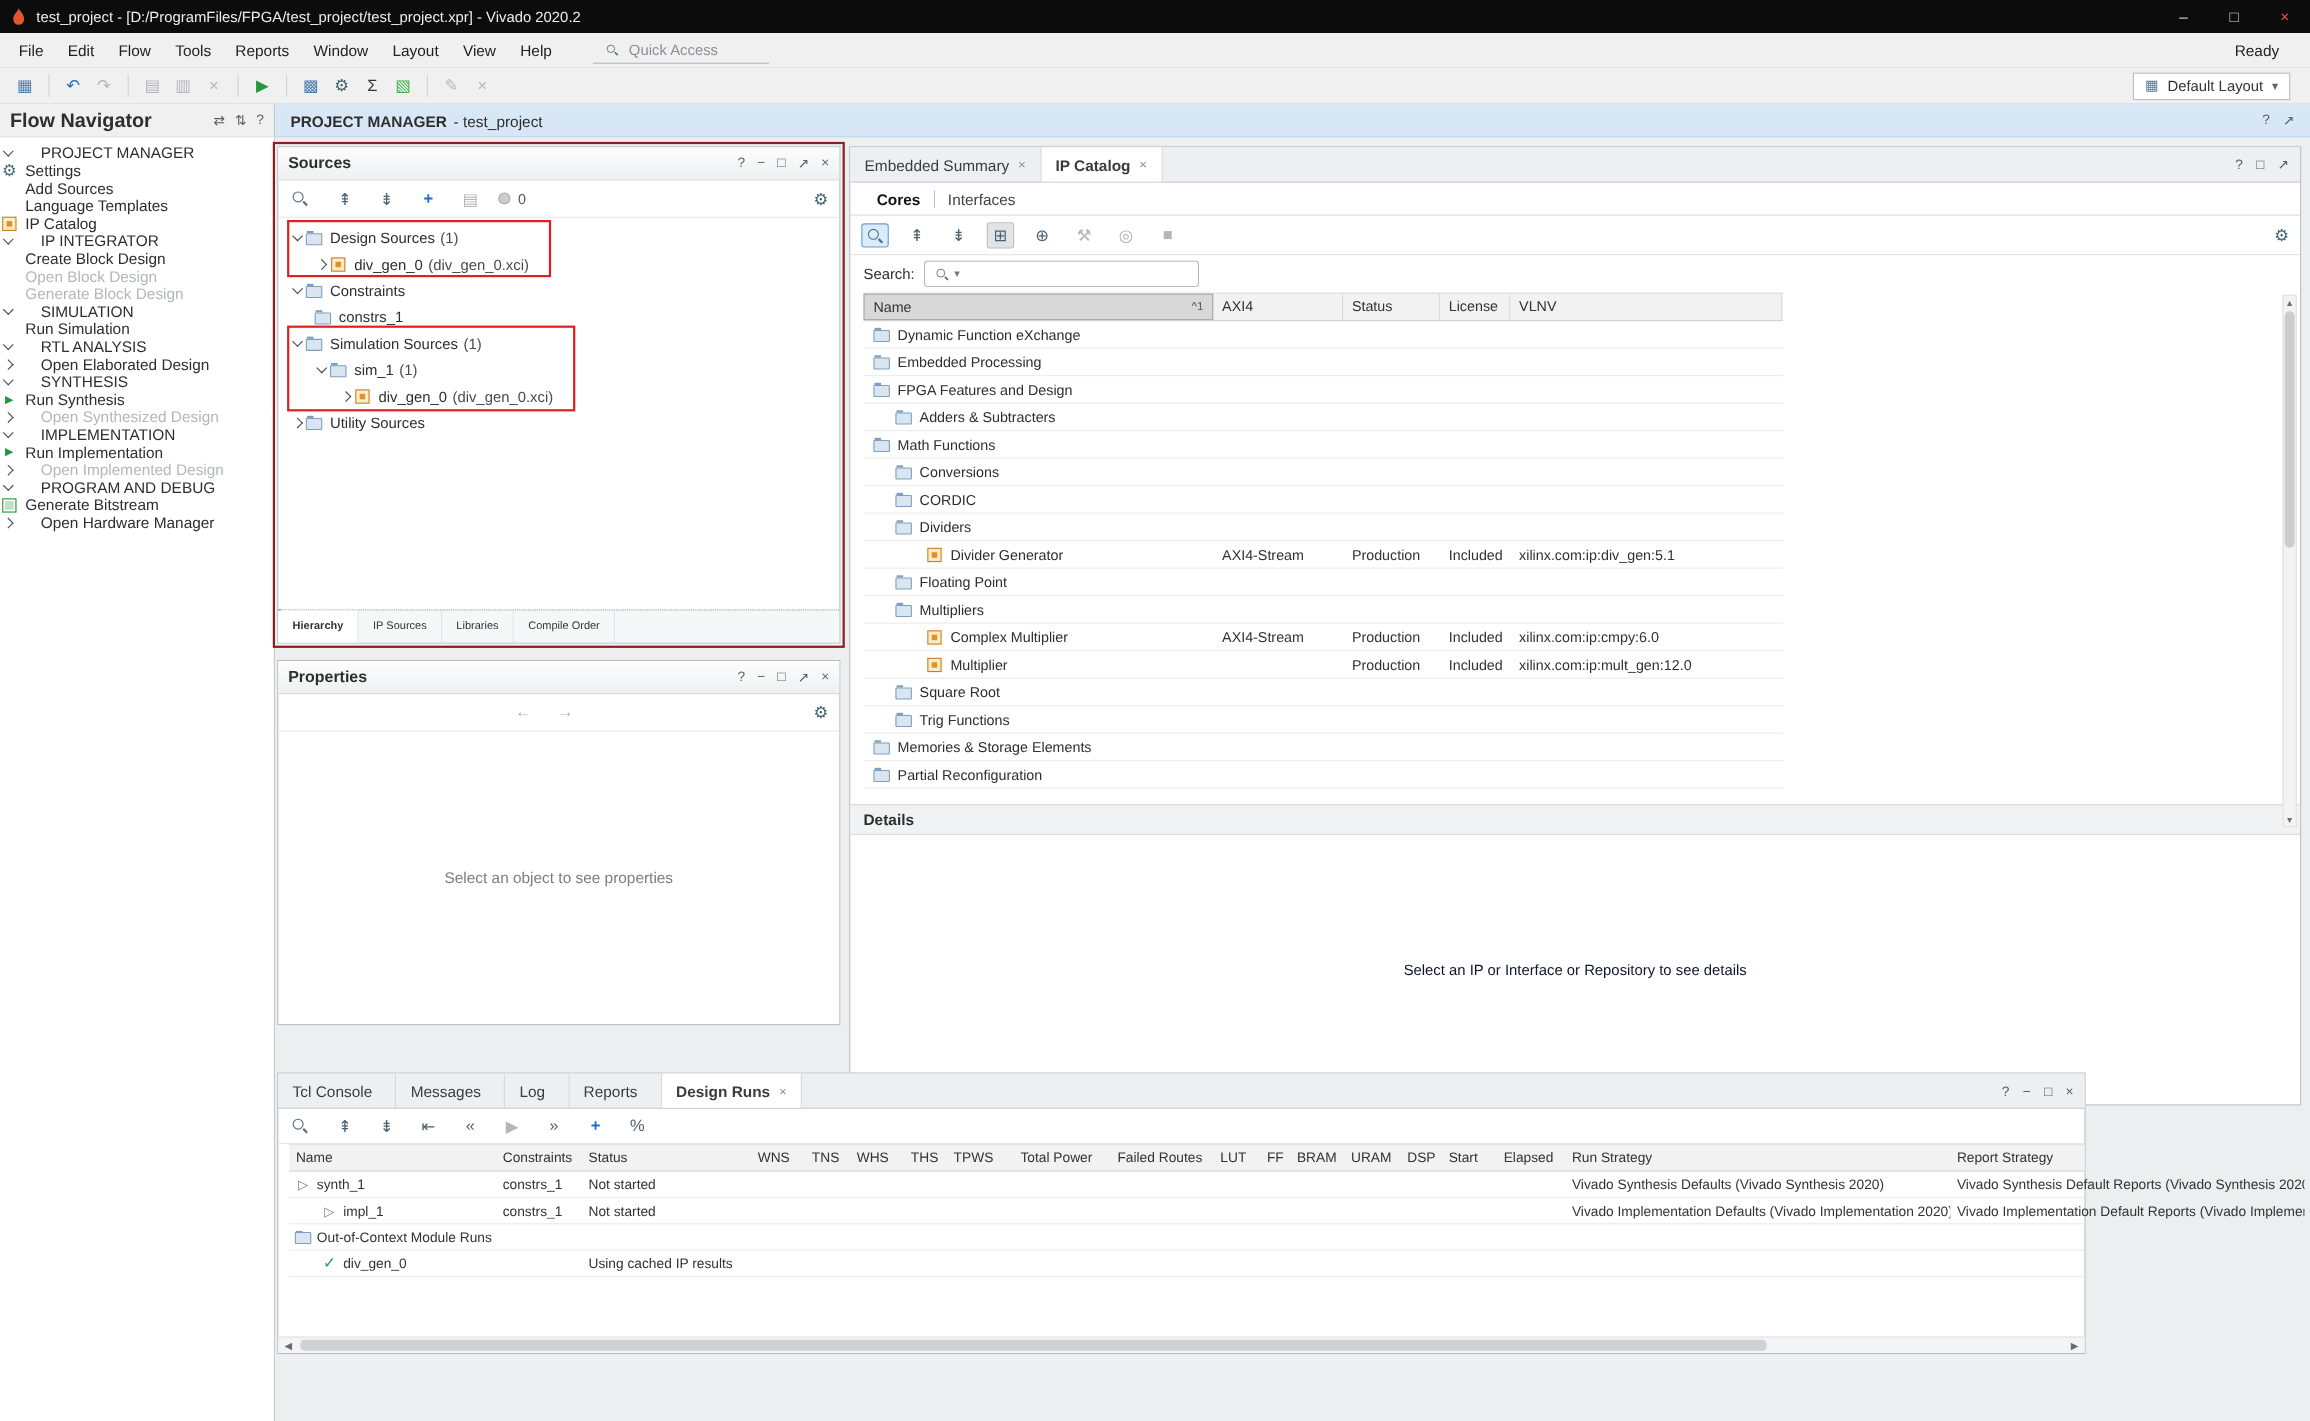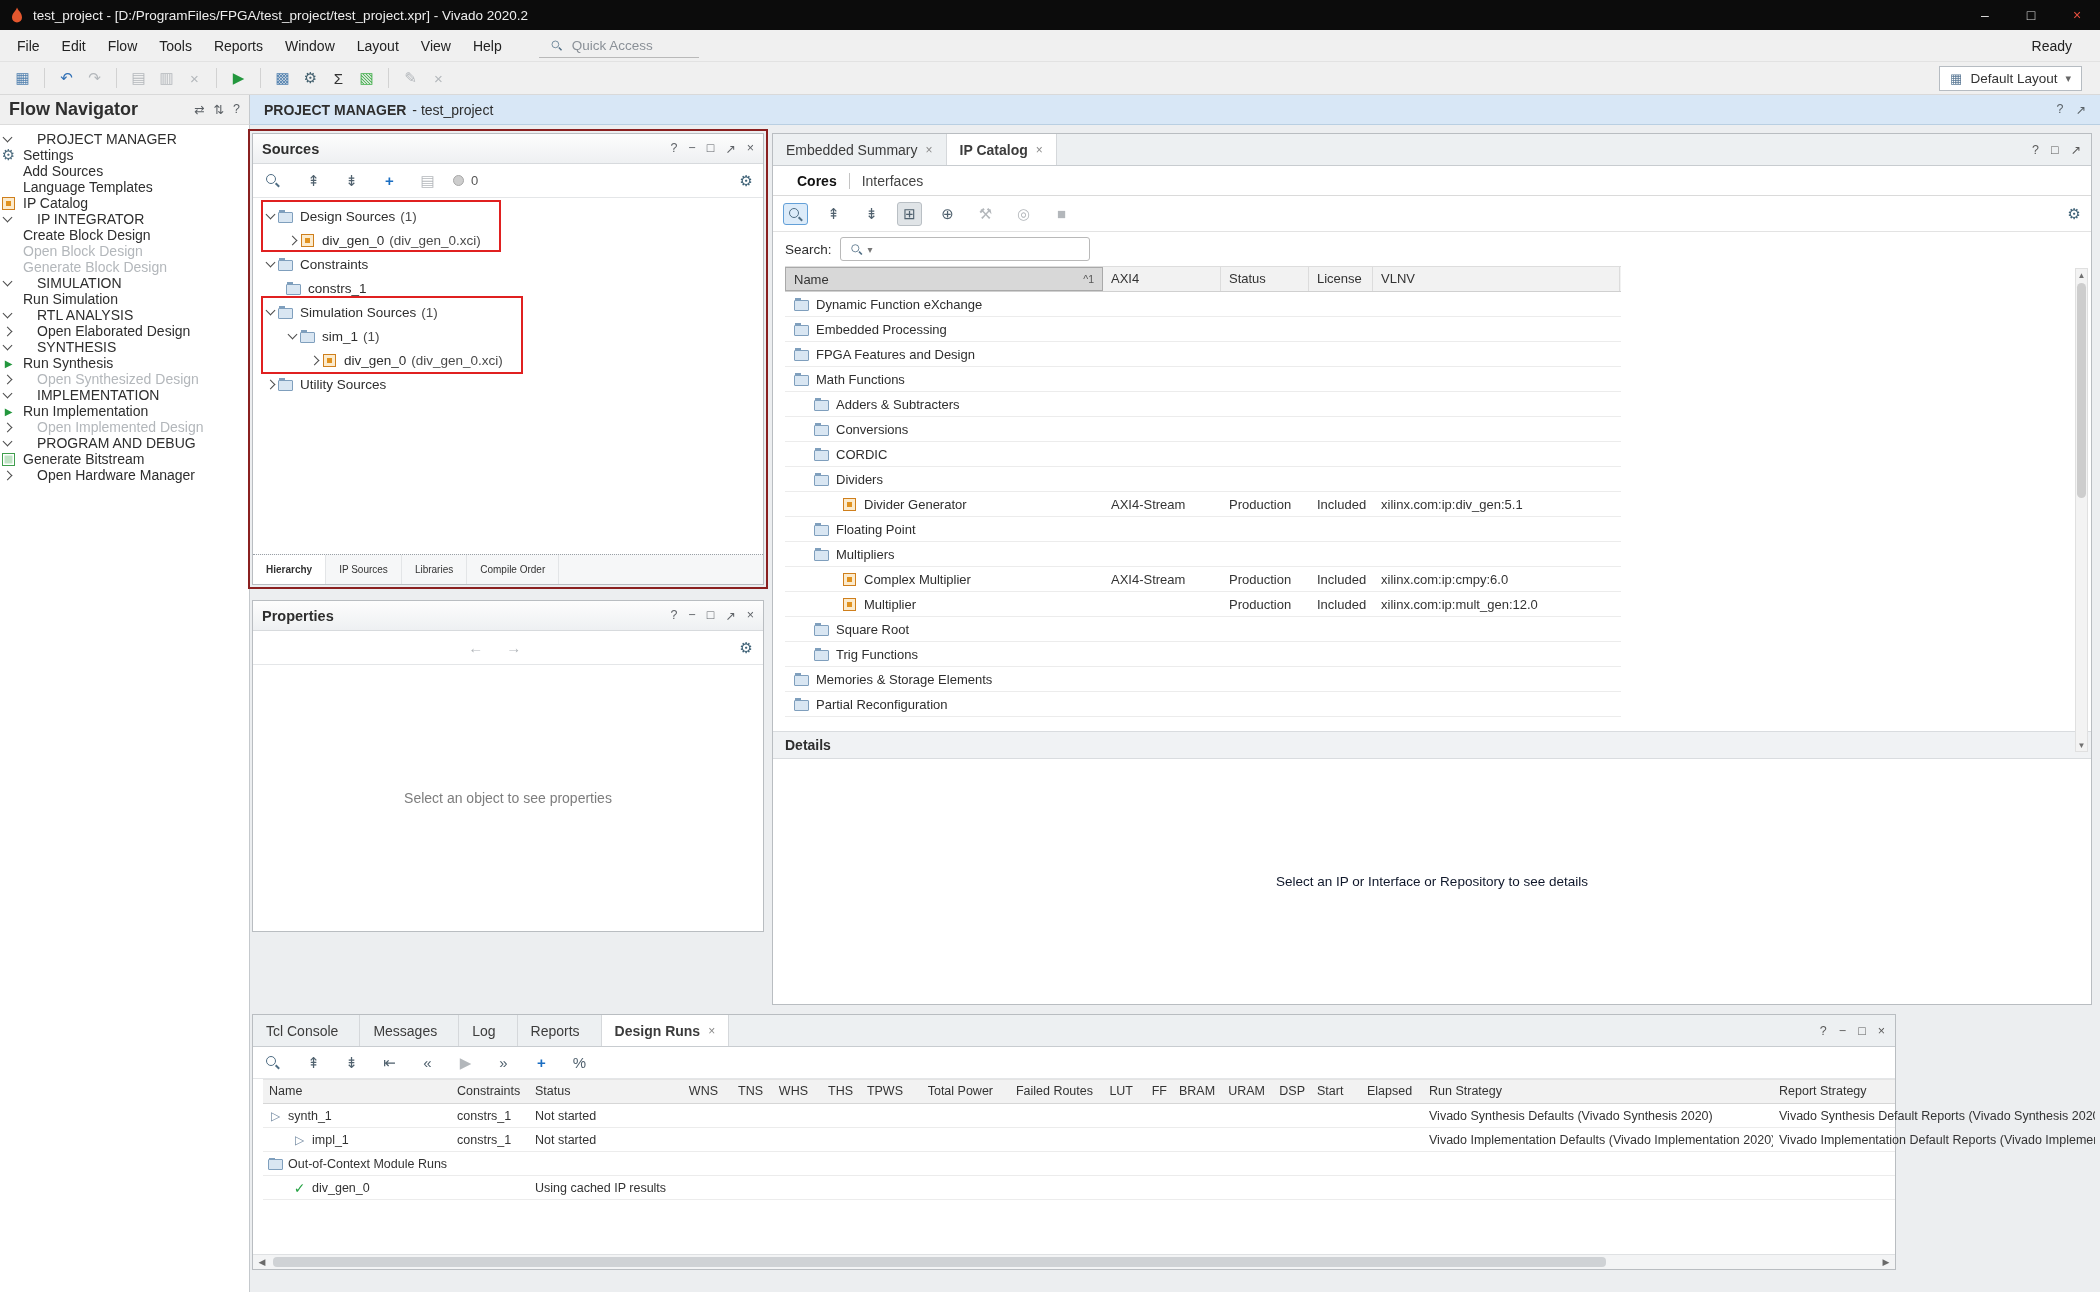--- a/index.html
+++ b/index.html
@@ -605,37 +605,37 @@
               <span class="tico"></span>
               <span class="lbl">FPGA Features and Design</span>
             </div>
             <span class="cval"></span>
             <span class="cval"></span>
             <span class="cval"></span>
             <span class="cval"></span>
           </div>
 
 
+          <div class="crow lvl1 chev-right ic-folder">
+            <div class="ncell">
+
+              <span class="tico"></span>
+              <span class="lbl">Adders &amp; Subtracters</span>
+            </div>
+            <span class="cval"></span>
+            <span class="cval"></span>
+            <span class="cval"></span>
+            <span class="cval"></span>
+          </div>
+
           <div class="crow lvl0 chev-down ic-folder">
             <div class="ncell">
 
               <span class="tico"></span>
               <span class="lbl">Math Functions</span>
-            </div>
-            <span class="cval"></span>
-            <span class="cval"></span>
-            <span class="cval"></span>
-            <span class="cval"></span>
-          </div>
-
-          <div class="crow lvl1 chev-right ic-folder">
-            <div class="ncell">
-
-              <span class="tico"></span>
-              <span class="lbl">Adders &amp; Subtracters</span>
             </div>
             <span class="cval"></span>
             <span class="cval"></span>
             <span class="cval"></span>
             <span class="cval"></span>
           </div>
 
           <div class="crow lvl1 chev-right ic-folder">
             <div class="ncell">
 
@@ -784,21 +784,21 @@
         <span>Details</span>
       </div>
       <div class="detempty">Select an IP or Interface or Repository to see details</div>
       <div class="vscroll">
         <div class="vs-arrow">▲</div>
         <div class="vs-thumb"></div>
         <div class="vs-arrow vs-bottom">▼</div>
       </div>
     </div>
 
-    <div class="panel drgrid" style="left:2px;top:889px;width:1644px;height:256px">
+    <div class="panel drgrid" style="left:2px;top:850px;width:1644px;height:256px">
       <div class="tabs">
         <div style="display:flex;align-items:stretch">
 
             <div class="tab">
               <span class="tlabel">Tcl Console</span>
               <span class="tclose"></span>
             </div>
 
             <div class="tab">
               <span class="tlabel">Messages</span>

